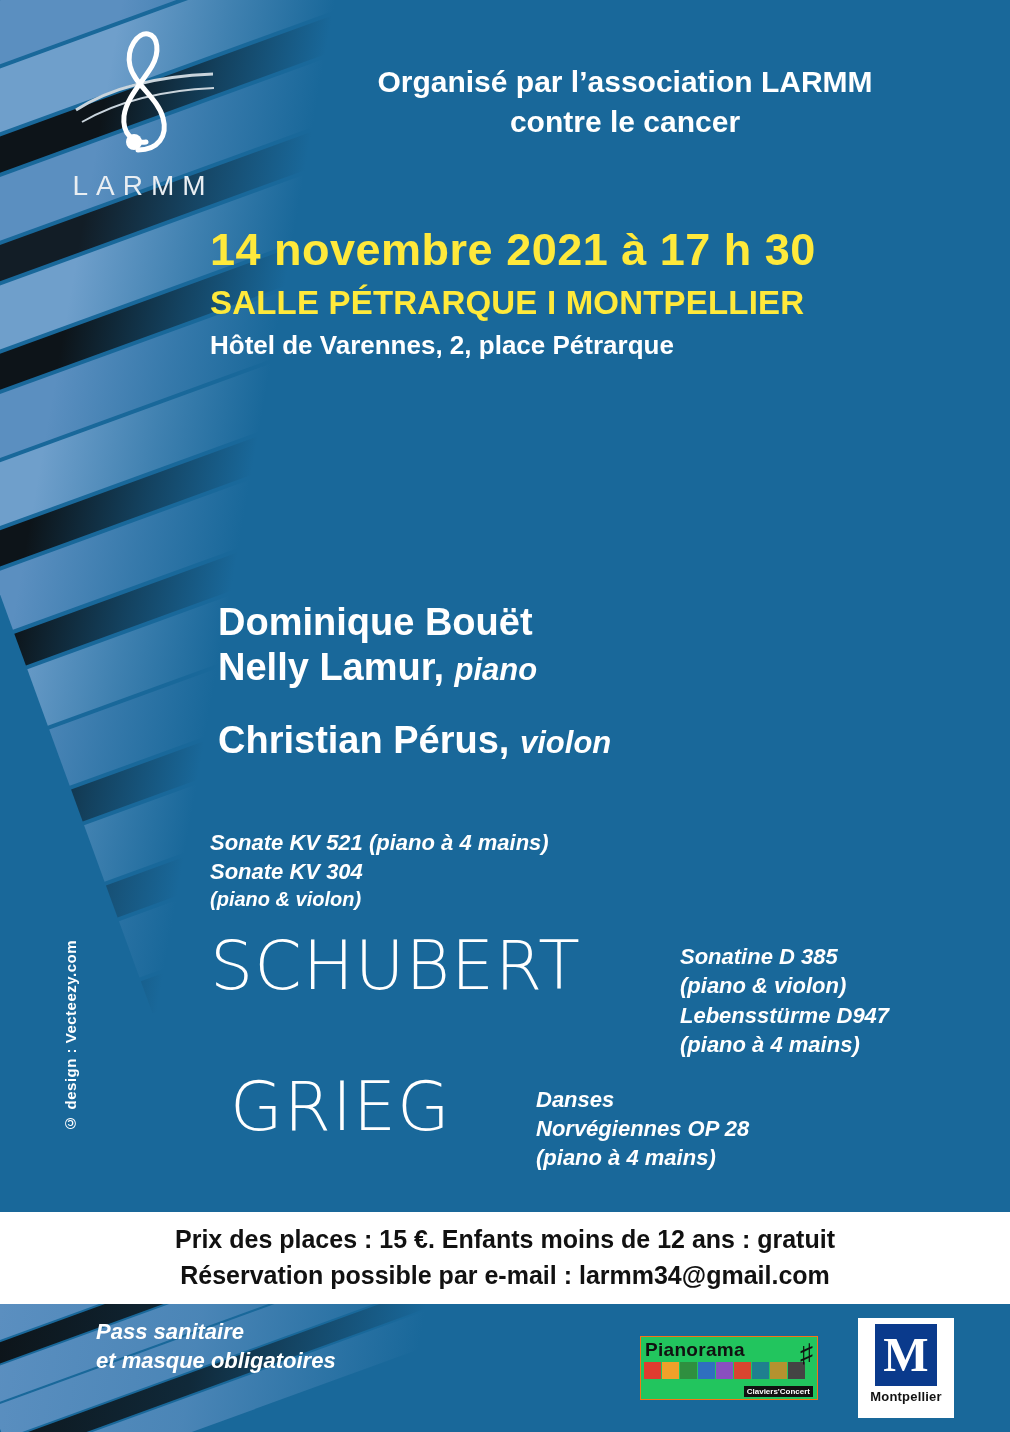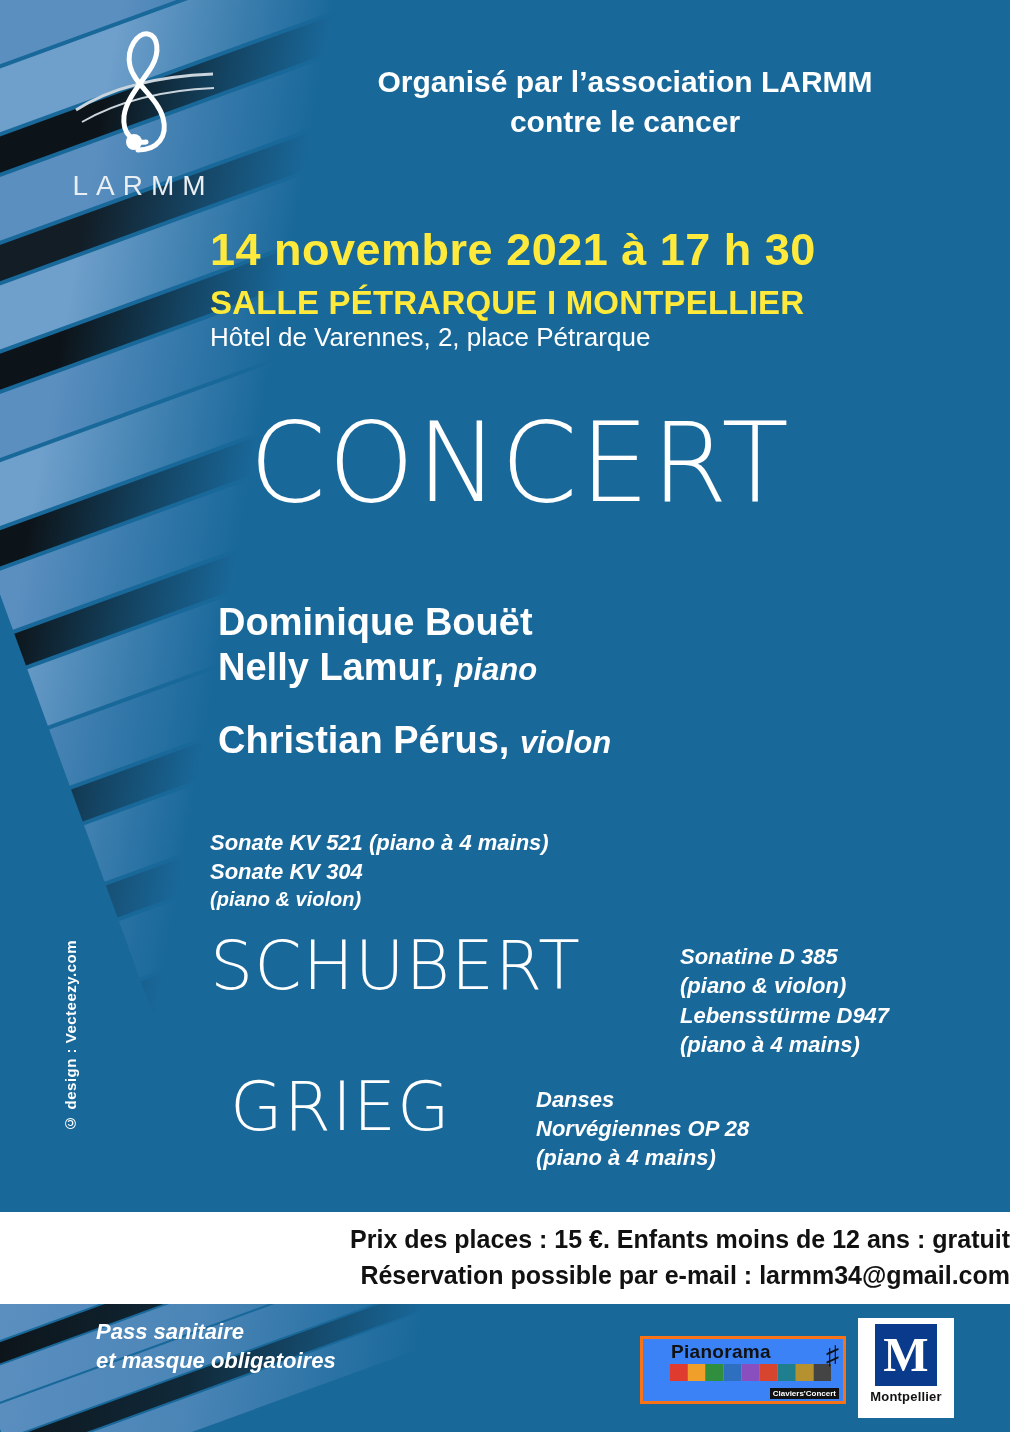--- a/index.html
+++ b/index.html
@@ -139,22 +139,23 @@
     line-height: 1.15;
   }
   .venue-line {
     margin-top: 8px;
     color: #ffe93b;
     font-weight: bold;
     font-size: 33px;
     letter-spacing: 0.2px;
   }
   .address-line {
-    color: #ffffff;
-    font-weight: normal;
+    margin-top: 8px;
+    color: #ffffff;
+    font-weight: bold;
     font-size: 26px;
   }
 
   .concert-title {
     position: absolute;
     left: 210px;
     top: 408px;
     width: 620px;
     text-align: center;
     color: #ffffff;
@@ -233,21 +234,21 @@
     writing-mode: vertical-rl;
     transform: rotate(180deg);
     letter-spacing: 0.5px;
   }
 
   .price-block {
     position: absolute;
     left: 0;
     top: 1222px;
     width: 1010px;
-    text-align: right;
+    text-align: center;
     color: #111111;
     font-size: 25px;
     font-weight: bold;
     line-height: 1.42;
   }
 
   .sanitary {
     position: absolute;
     left: 96px;
     top: 1318px;
@@ -257,24 +258,23 @@
     font-style: italic;
     line-height: 1.3;
   }
 
   .logo-pianorama {
     position: absolute;
     left: 640px;
     top: 1336px;
     width: 176px;
     height: 62px;
-    background: #3b82f6;
-    border: 3px solid #f97316;
+    background: #22c55e;
+    border: 1px solid #f97316;
     overflow: hidden;
-    padding-left: 24px;
   }
   .pr-title {
     font-size: 19px;
     font-weight: bold;
     color: #111;
     padding: 2px 0 0 4px;
     letter-spacing: 0.3px;
   }
   .pr-icons {
     display: flex;
@@ -389,21 +389,20 @@
     <div>Organisé par l’association LARMM</div>
     <div>contre le cancer</div>
   </div>
 
   <div class="date-block">
     <div class="date-line">14 novembre 2021 à 17 h 30</div>
     <div class="venue-line">SALLE PÉTRARQUE I MONTPELLIER</div>
     <div class="address-line">Hôtel de Varennes, 2, place Pétrarque</div>
   </div>
 
-  <div class="concert-title">CONCERT</div>
 
   <div class="performers">
     <div class="perf-line">
       <span>Dominique Bouët</span>
     </div>
     <div class="perf-line">
       <span>Nelly Lamur,</span>
       <span class="inst">piano</span>
     </div>
     <div class="perf-line spaced">

